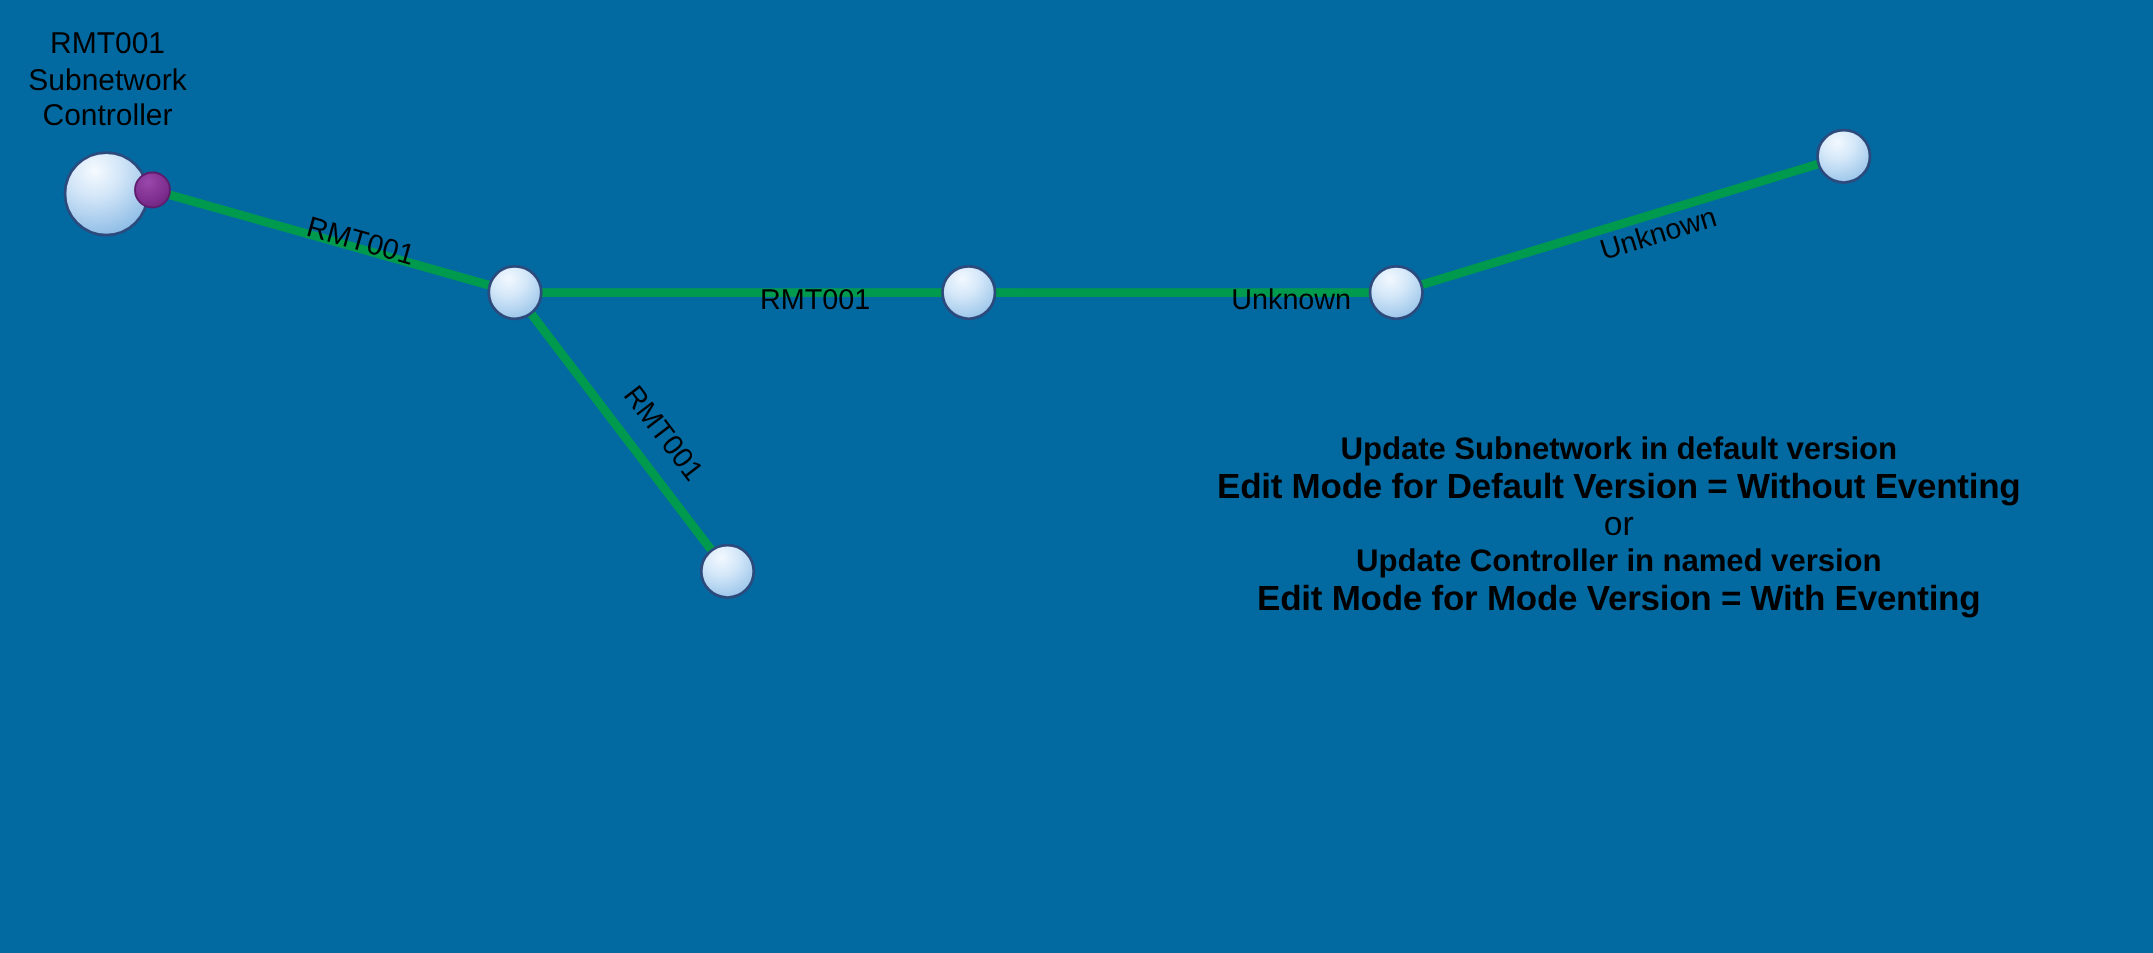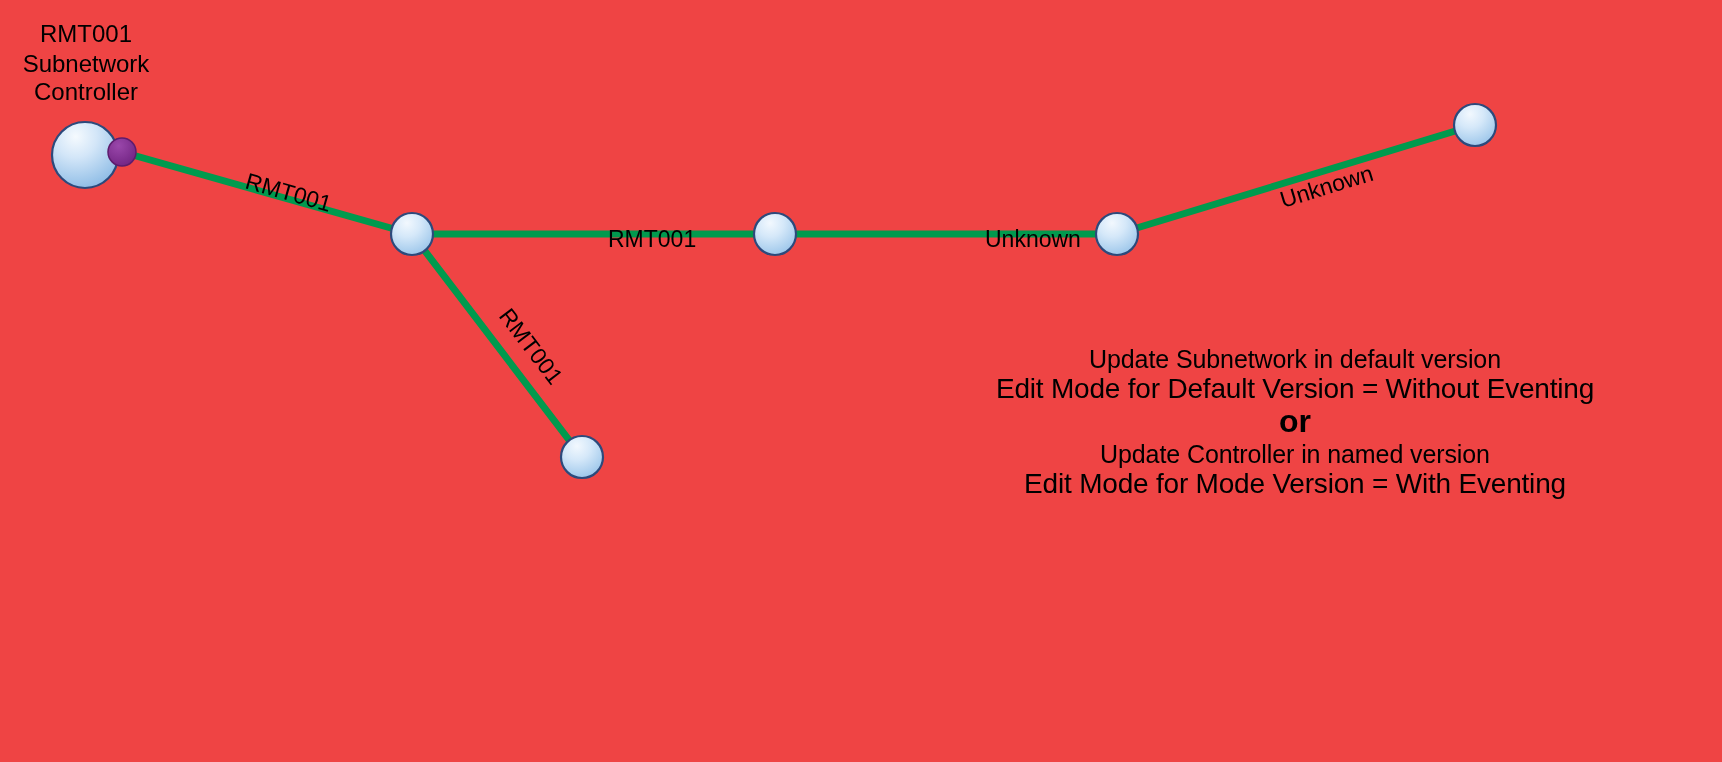--- a/index.html
+++ b/index.html
@@ -9,21 +9,21 @@
     background: #ffffff;
   }
   body {
     font-family: "Liberation Sans", sans-serif;
     color: #000000;
   }
   #canvas {
     position: relative;
     width: 1722px;
     height: 762px;
-    background: #ef4444;
+    background: #0369a1;
     overflow: hidden;
   }
   #topology-svg {
     position: absolute;
     left: 0;
     top: 0;
     width: 1722px;
     height: 762px;
   }
   .edge-label {
@@ -45,31 +45,31 @@
     text-align: center;
   }
   .ann-line {
     font-family: "Liberation Sans", sans-serif;
     color: #000000;
     line-height: 1.12;
     white-space: nowrap;
   }
   .ann-regular {
     font-size: 25px;
-    font-weight: normal;
+    font-weight: bold;
     letter-spacing: -0.1px;
   }
   .ann-bold {
     font-size: 28px;
-    font-weight: normal;
+    font-weight: bold;
     letter-spacing: -0.2px;
   }
   .ann-or {
-    font-size: 32px;
-    font-weight: bold;
+    font-size: 27px;
+    font-weight: normal;
   }
 </style>
 </head>
 <body>
 
 <div id="canvas">
 
   <svg id="topology-svg" viewBox="0 0 1722 762">
     <defs>
       <radialGradient id="sphereGrad" cx="38%" cy="24%" r="78%">

